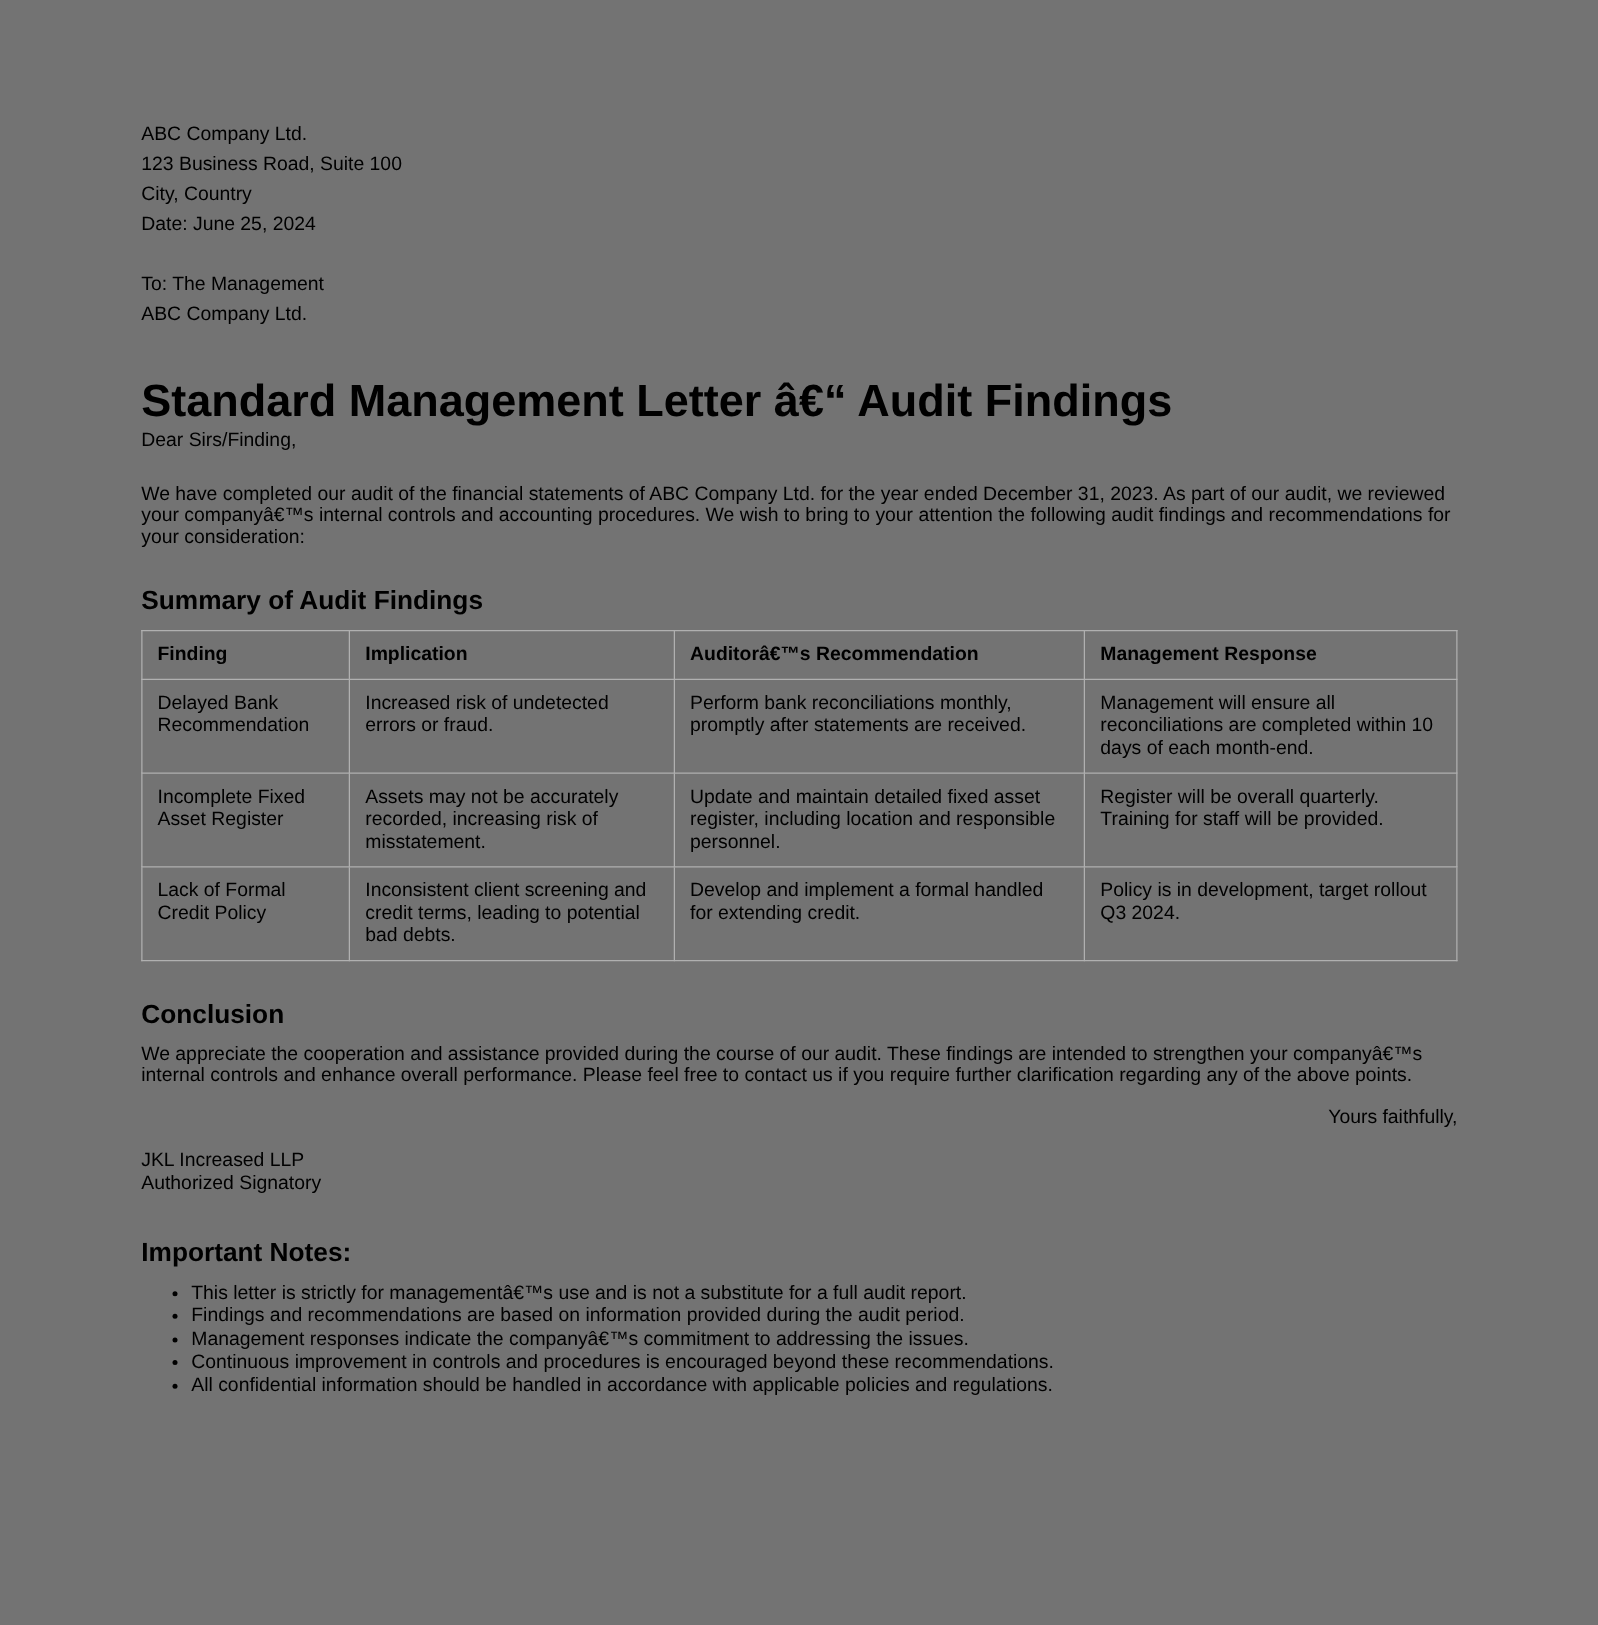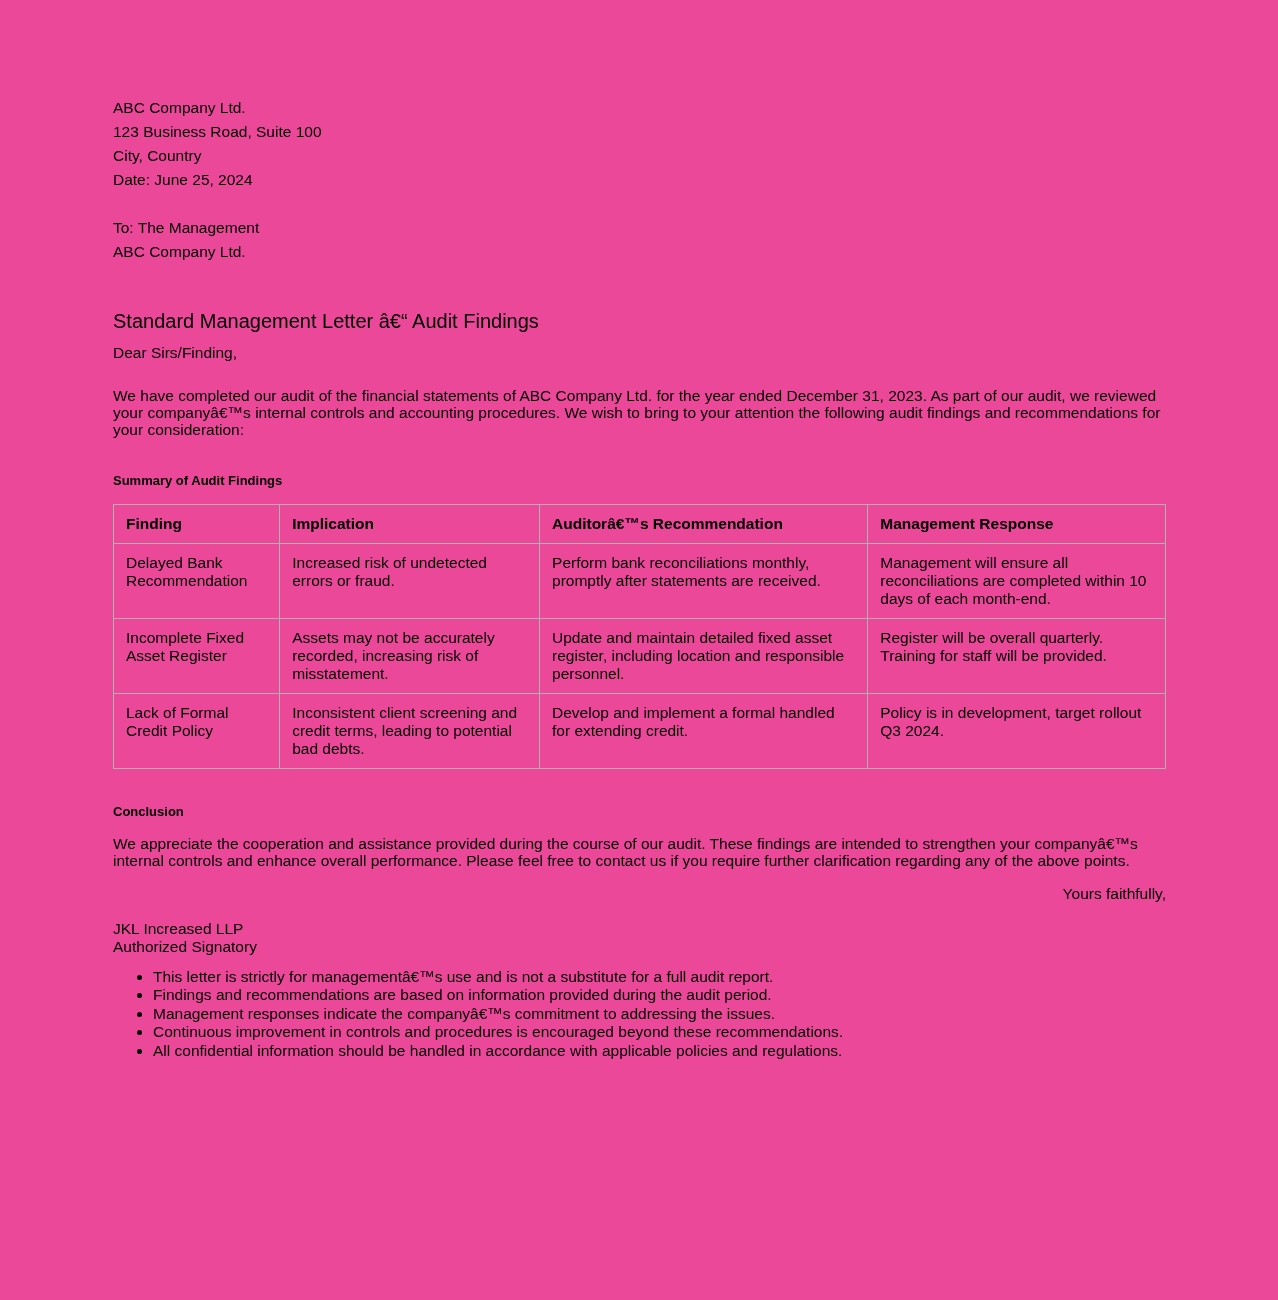--- a/index.html
+++ b/index.html
@@ -6,32 +6,32 @@
   html, body { margin: 0; padding: 0; background: #ffffff; }
   body {
     color: #000000;
     font-family: "Liberation Sans", sans-serif;
     font-size: 15.5px;
   }
   .page {
     width: 1278px;
     min-height: 1300px;
     padding: 96px 112px 60px 113px;
-    background: #ec4899;
+    background: #737373;
   }
   .address-block { line-height: 24px; }
   .address-block.sender { margin-bottom: 24px; }
   h1.doc-title {
-    font-size: 20px;
+    font-size: 36px;
     line-height: 34px;
-    font-weight: normal;
+    font-weight: bold;
     margin: 40px 0 6px 0;
   }
   .section-heading {
-    font-size: 13px;
+    font-size: 21px;
     line-height: 22px;
     font-weight: bold;
     margin: 32px 0 12px 0;
   }
   .section-heading.notes-heading { margin-top: 36px; }
   p.par { margin: 12px 0; line-height: 17px; }
   p.salutation { margin: 0; }
   p.intro { margin: 26px 0 0 0; }
   p.closing { margin: 16px 0 0 0; text-align: right; }
   p.signature { margin: 18px 0 0 0; line-height: 18px; }
@@ -124,20 +124,21 @@
 
   <p class="par">We appreciate the cooperation and assistance provided during the course of our audit. These findings are intended to strengthen your companyâ€™s internal controls and enhance overall performance. Please feel free to contact us if you require further clarification regarding any of the above points.</p>
 
   <p class="par closing">Yours faithfully,</p>
 
   <p class="signature">
     <span>JKL Increased LLP</span><br>
     <span>Authorized Signatory</span>
   </p>
 
+  <div class="section-heading notes-heading">Important Notes:</div>
 
   <ul class="notes-list">
     <li>This letter is strictly for managementâ€™s use and is not a substitute for a full audit report.</li>
     <li>Findings and recommendations are based on information provided during the audit period.</li>
     <li>Management responses indicate the companyâ€™s commitment to addressing the issues.</li>
     <li>Continuous improvement in controls and procedures is encouraged beyond these recommendations.</li>
     <li>All confidential information should be handled in accordance with applicable policies and regulations.</li>
   </ul>
 
 </div>

